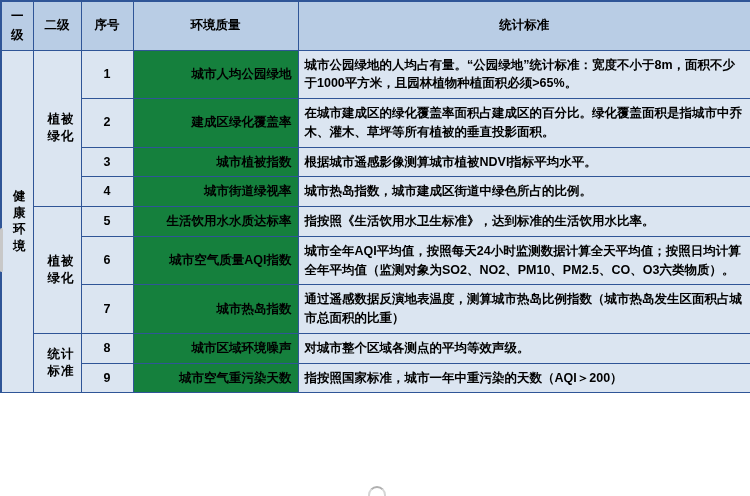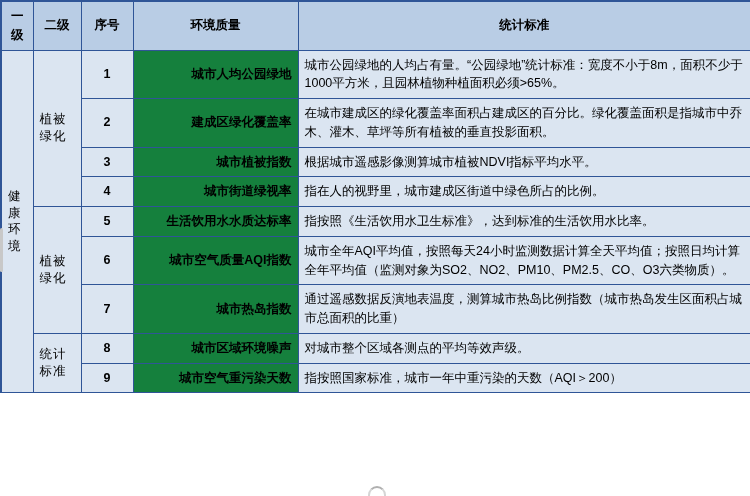--- a/index.html
+++ b/index.html
@@ -40,22 +40,22 @@
   thead th {
     background: #b9cde5;
     font-weight: bold;
     text-align: center;
     font-size: 13.5px;
     height: 34px;
     padding: 4px 4px;
   }
   td.lvl1, td.lvl2 {
     background: #dbe5f1;
-    font-weight: normal;
-    text-align: left;
+    font-weight: bold;
+    text-align: right;
     font-size: 13.5px;
     letter-spacing: 1px;
   }
   td.lvl1 .stack, td.lvl2 .stack {
     display: block;
     line-height: 1.35;
   }
   td.seq {
     background: #dbe5f1;
     text-align: center;
@@ -68,20 +68,21 @@
     text-align: right;
     font-size: 13px;
     padding-left: 8px;
   }
   td.desc {
     background: #dbe5f1;
     text-align: left;
     font-size: 12.5px;
     line-height: 1.55;
     padding: 5px 7px;
+    font-weight: bold;
   }
   col.c-lvl1 { width: 32px; }
   col.c-lvl2 { width: 48px; }
   col.c-seq  { width: 52px; }
   col.c-lvl3 { width: 165px; }
   col.c-desc { width: 453px; }
 
   
   .edge-left {
     position: absolute;
@@ -144,21 +145,21 @@
         <td class="desc">在城市建成区的绿化覆盖率面积占建成区的百分比。绿化覆盖面积是指城市中乔木、灌木、草坪等所有植被的垂直投影面积。</td>
       </tr>
       <tr>
         <td class="seq">3</td>
         <td class="lvl3">城市植被指数</td>
         <td class="desc">根据城市遥感影像测算城市植被NDVI指标平均水平。</td>
       </tr>
       <tr>
         <td class="seq">4</td>
         <td class="lvl3">城市街道绿视率</td>
-        <td class="desc">指在人的视野里，城市建成区街道中绿色所占的比例。</td>
+        <td class="desc">城市热岛指数，城市建成区街道中绿色所占的比例。</td>
       </tr>
 
       <tr>
         <td class="lvl2" rowspan="3">
           <span class="stack">植被绿化</span>
         </td>
         <td class="seq">5</td>
         <td class="lvl3">生活饮用水水质达标率</td>
         <td class="desc">指按照《生活饮用水卫生标准》，达到标准的生活饮用水比率。</td>
       </tr>

